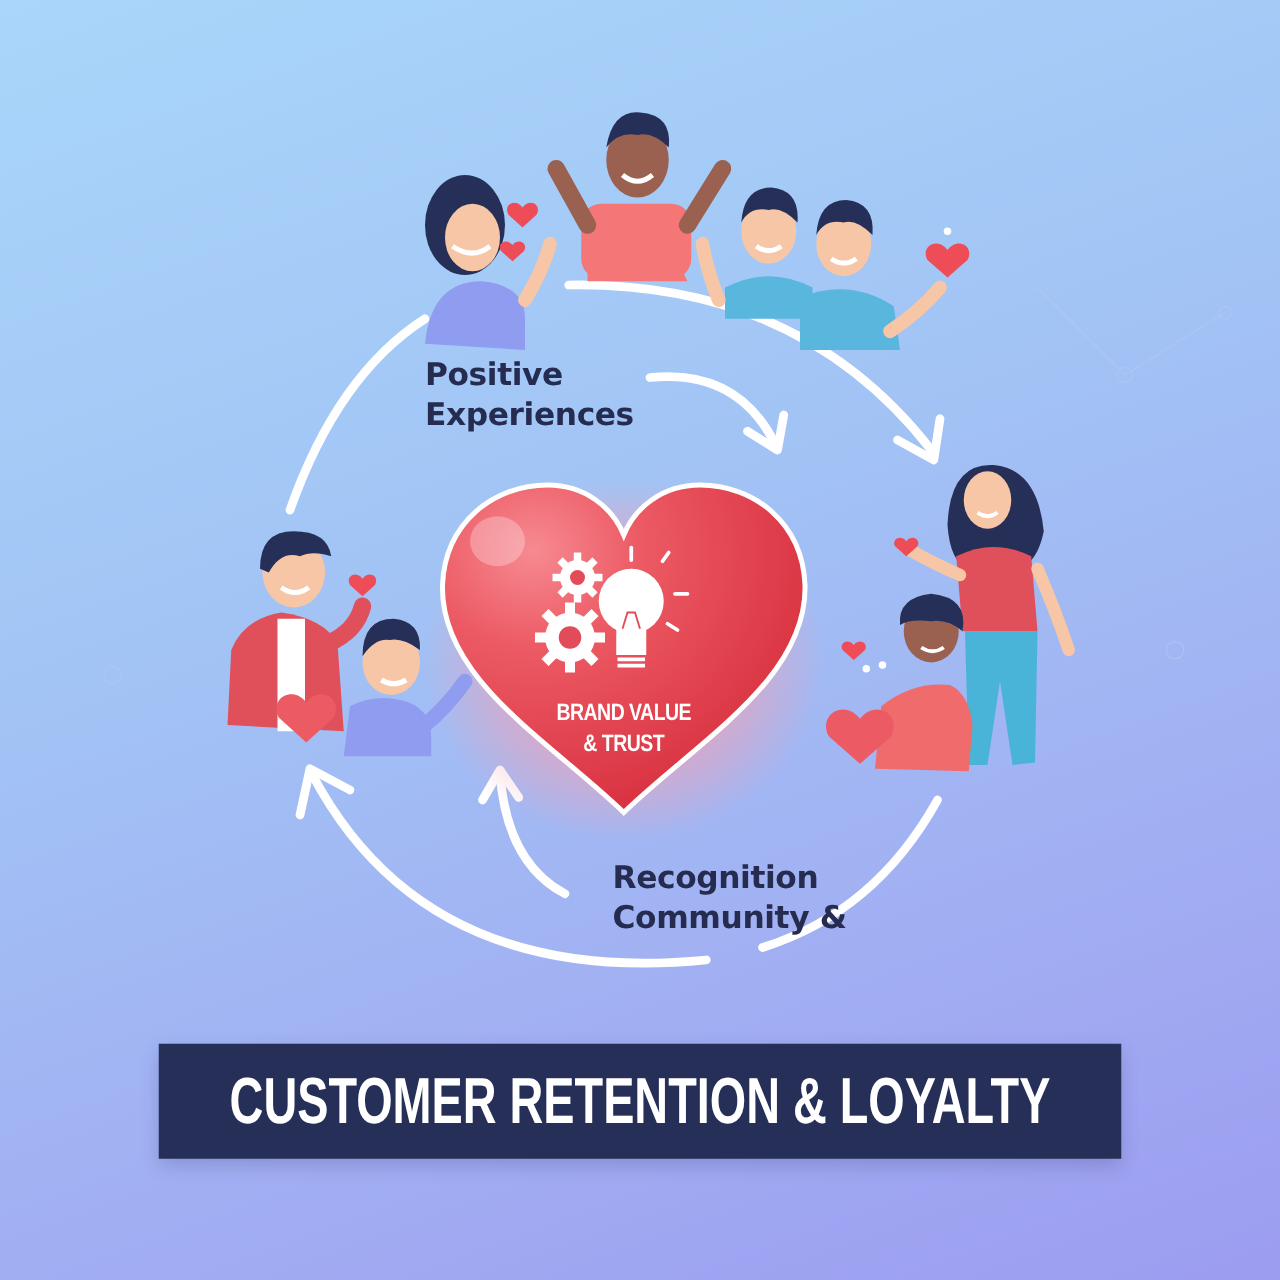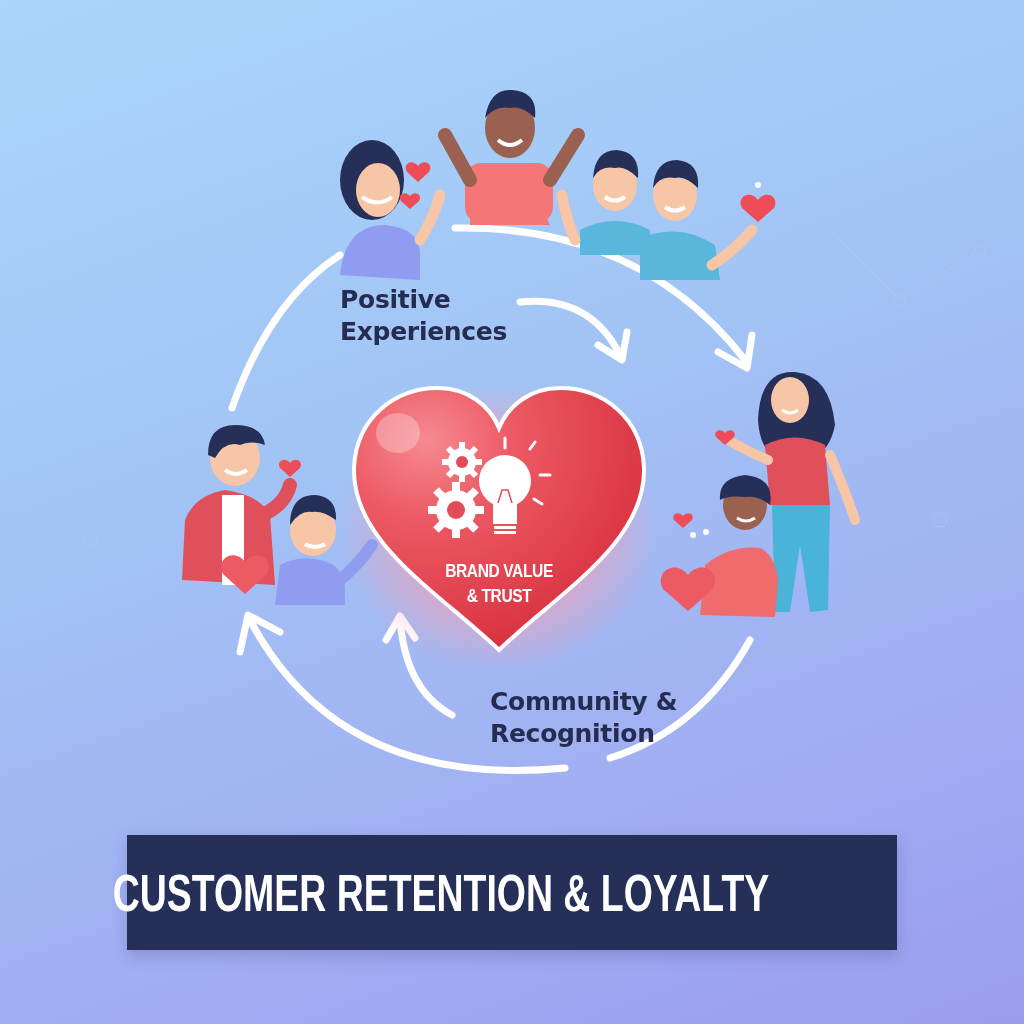--- a/index.html
+++ b/index.html
@@ -3,22 +3,22 @@
 <meta charset="utf-8">
 <style>
   html,body{margin:0;padding:0;}
   body{width:1024px;height:1024px;overflow:hidden;position:relative;
     background:linear-gradient(160deg,#a9d6fa 0%,#a2c4f5 40%,#a1adf2 75%,#9c9cf0 100%);
     font-family:"Liberation Sans",sans-serif;}
   .abs{position:absolute;}
   svg.layer{position:absolute;left:0;top:0;}
   .label{position:absolute;color:#252c50;font-weight:700;font-size:25px;line-height:32px;text-align:left;font-family:"DejaVu Sans",sans-serif;letter-spacing:-0.3px;}
   .heart-text{position:absolute;color:#fff;font-weight:700;text-align:center;font-family:"Liberation Sans",sans-serif;font-size:19px;line-height:24px;letter-spacing:-0.5px;transform:scaleX(0.82);}
-  .banner{position:absolute;left:127px;top:835px;width:770px;height:115px;background:#262f57;
-    box-shadow:0 6px 14px rgba(60,60,120,0.25);display:flex;align-items:center;justify-content:flex-end;}
+  .banner{position:absolute;left:127px;top:835px;width:770px;height:92px;background:#262f57;
+    box-shadow:0 6px 14px rgba(60,60,120,0.25);display:flex;align-items:center;justify-content:center;}
   .banner span{color:#fff;font-family:"Liberation Sans",sans-serif;font-weight:700;font-size:52px;
     letter-spacing:0px;transform:scaleX(0.72);white-space:nowrap;display:inline-block;}
 </style>
 </head>
 <body>
 
 <svg class="layer" width="1024" height="1024">
   <g stroke="#b4c8f5" stroke-width="1" fill="none" opacity="0.6">
     <line x1="100" y1="250" x2="170" y2="210"></line>
       <line x1="170" y1="210" x2="230" y2="260"></line>
@@ -106,22 +106,22 @@
   </svg>
   <div class="heart-text" style="left:59px;top:181px;width:200px;">BRAND VALUE</div>
   <div class="heart-text" style="left:59px;top:206px;width:200px;">&amp; TRUST</div>
 </div>
 
 <div class="label" style="left:340px;top:284px;width:210px;">
   <div>Positive</div>
   <div>Experiences</div>
 </div>
 <div class="label" style="left:490px;top:686px;width:200px;">
+  <div>Recognition</div>
   <div>Community &amp;</div>
-  <div>Recognition</div>
 </div>
 
 <svg class="layer" width="1024" height="1024">
 
   <g>
     <path d="M340 275 Q345 225 385 225 Q420 228 420 255 L420 280 Z" fill="#8f9cf0"></path>
     <ellipse cx="372" cy="180" rx="32" ry="40" fill="#262f57"></ellipse>
     <ellipse cx="378" cy="190" rx="22" ry="27" fill="#f6c6a6"></ellipse>
     <path d="M362 197 Q378 208 392 197" stroke="#fff" stroke-width="4" fill="none"></path>
     <path d="M420 240 Q435 215 440 195" stroke="#f6c6a6" stroke-width="11" fill="none" stroke-linecap="round"></path>

